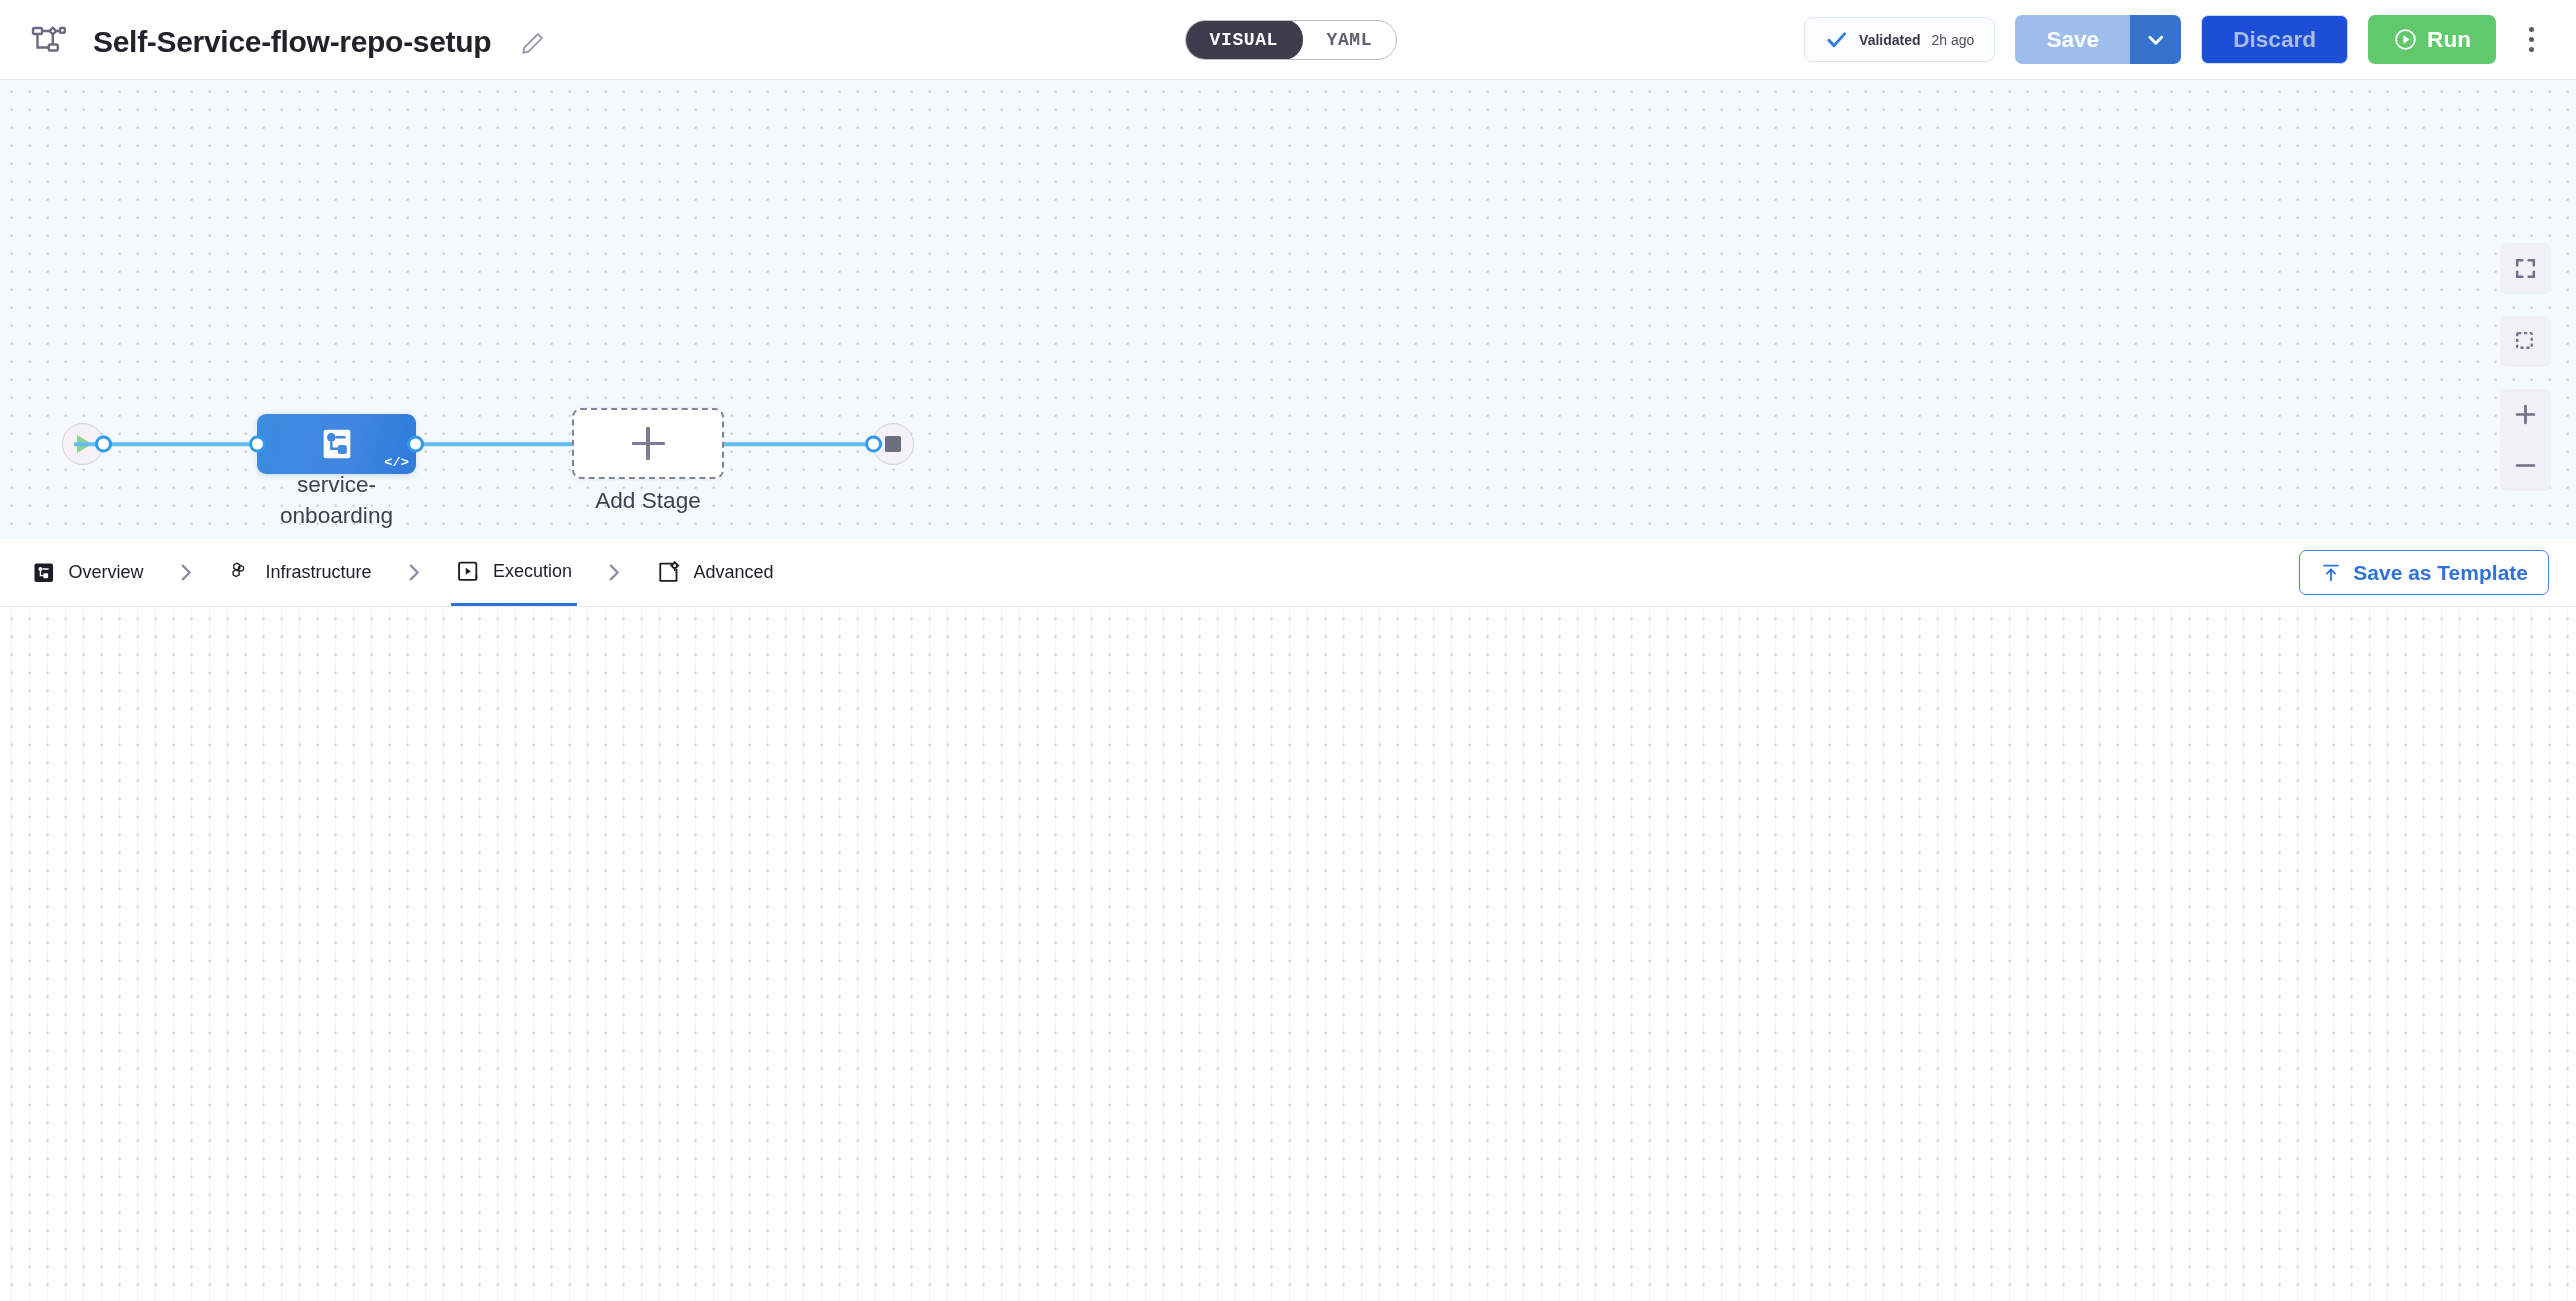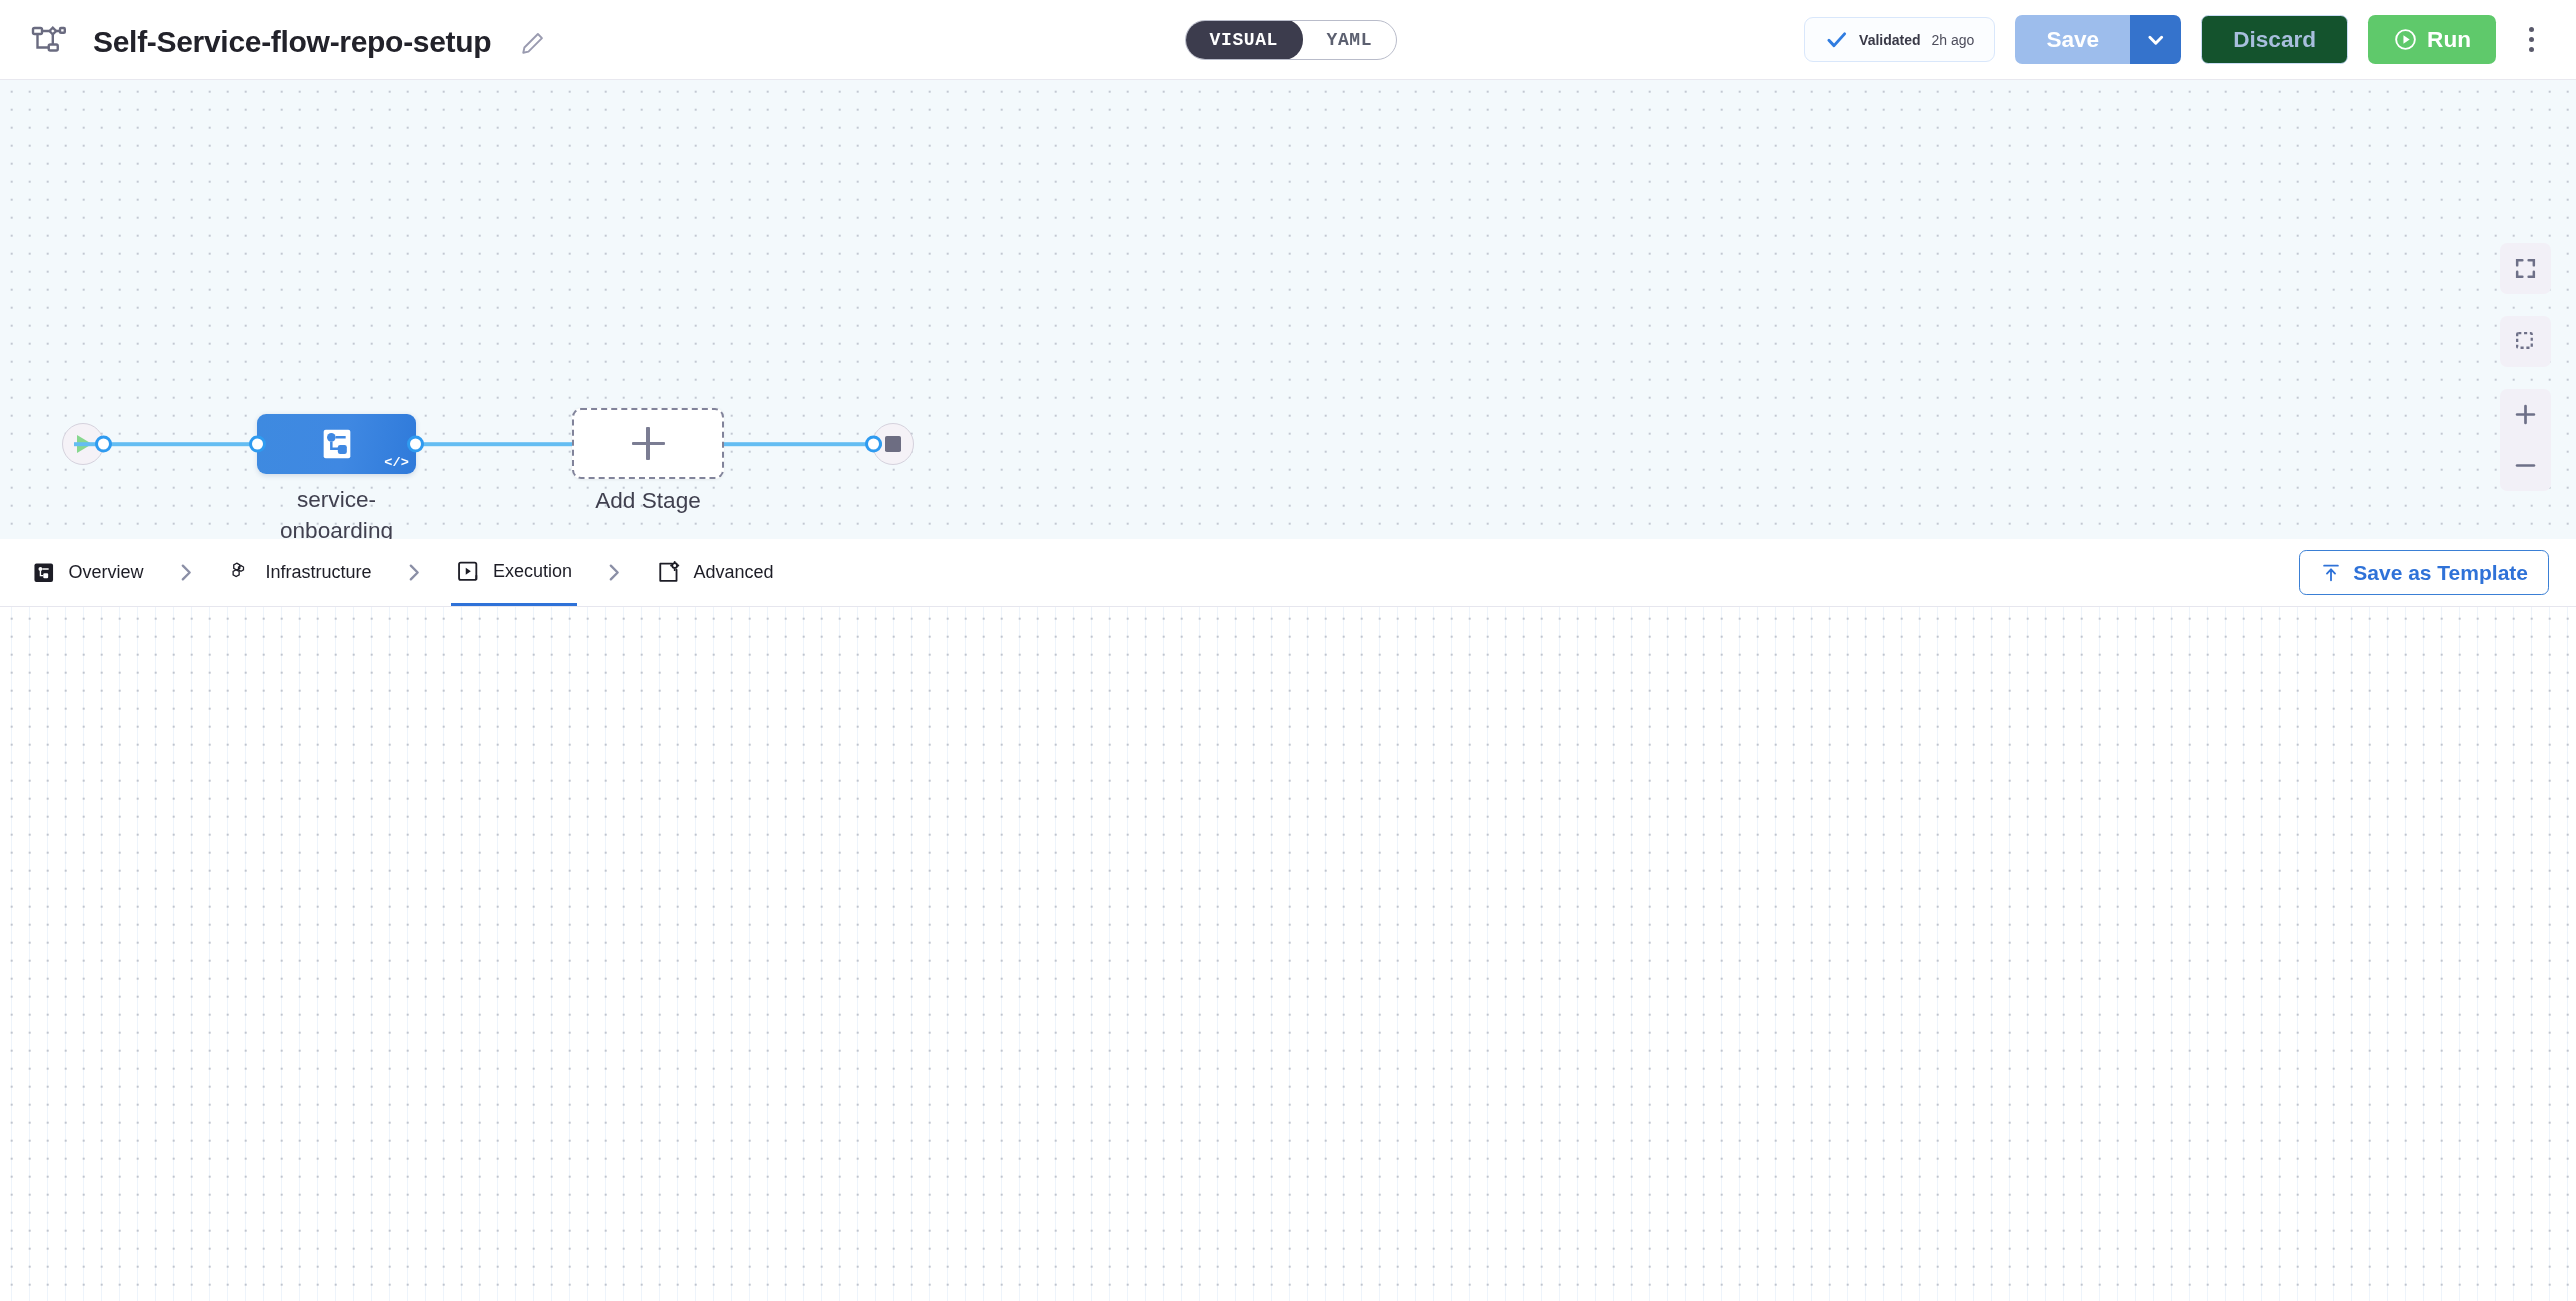--- a/index.html
+++ b/index.html
@@ -84,21 +84,21 @@
     padding: 0 31px; cursor: pointer;
   }
   .save-caret {
     background: #3573cc; width: 51px;
     display: flex; align-items: center; justify-content: center;
     cursor: pointer;
   }
   .btn-discard {
     height: 49px; padding: 8px 31px;
     border: 1.4px solid #cadcf5; border-radius: 7.2px;
-    background: #14532d; color: #a8bedd;
+    background: #1d4ed8; color: #a8bedd;
     font-size: 22.6px; font-weight: bold;
     display: flex; align-items: center; cursor: pointer;
   }
   .btn-run {
     height: 49px; padding: 0 25px;
     background: #5fc96b; border-radius: 7.2px;
     color: #ffffff; font-size: 22.6px; font-weight: bold;
     display: flex; align-items: center; gap: 9px; cursor: pointer;
   }
   .kebab { width: 31px; height: 49px; display: flex; flex-direction: column; align-items: center; justify-content: center; gap: 4.5px; cursor: pointer; }
@@ -341,21 +341,21 @@
           <rect x="4" y="3.5" width="16" height="17" rx="1.2" fill="#ffffff"></rect>
           <circle cx="8.6" cy="8" r="2.6" fill="#3f88e2"></circle>
           <rect x="12.5" y="12.6" width="5.4" height="5.4" rx="1.4" fill="#3f88e2"></rect>
           <path d="M8.6 10.6v4.2h4.2M11.2 8h6" stroke="#3f88e2" stroke-width="1.5" fill="none"></path>
         </svg>
       </span>
       <span class="code-badge">&lt;/&gt;</span>
     </div>
     <div class="port" style="left:-8.1px; top:30px;"></div>
     <div class="port" style="left:150px; top:30px;"></div>
-    <div class="node-label wrap" style="top:71px;">service-onboarding</div>
+    <div class="node-label wrap" style="top:56px;">service-onboarding</div>
   </div>
 
   <div class="node-wrap" style="left:572px; top:328px;">
     <div class="add-box" style="width:152px; height:71px;">
       <div class="plus-glyph"></div>
     </div>
     <div class="node-label" style="top:78px;">Add Stage</div>
   </div>
 
   <div class="node-wrap" style="left:872px; top:343px;">

